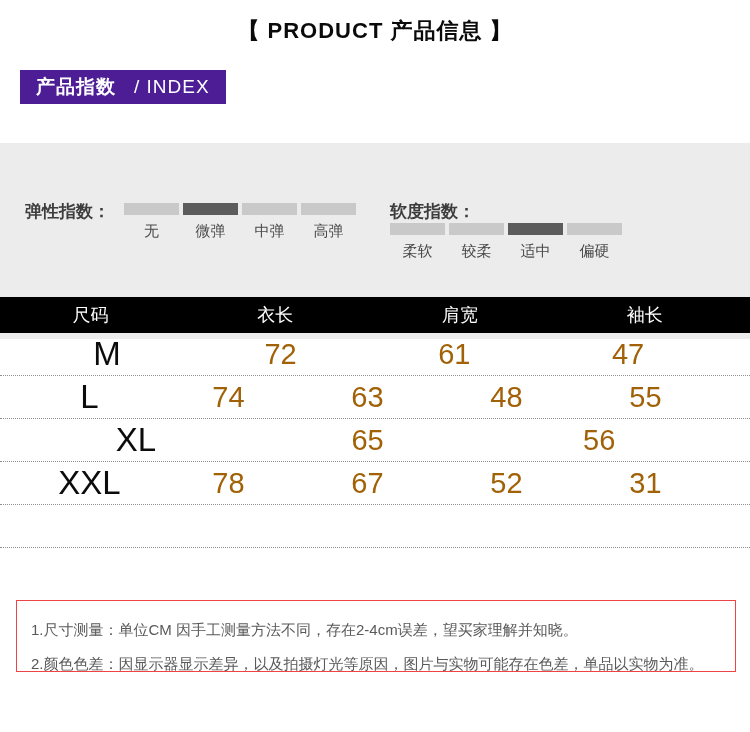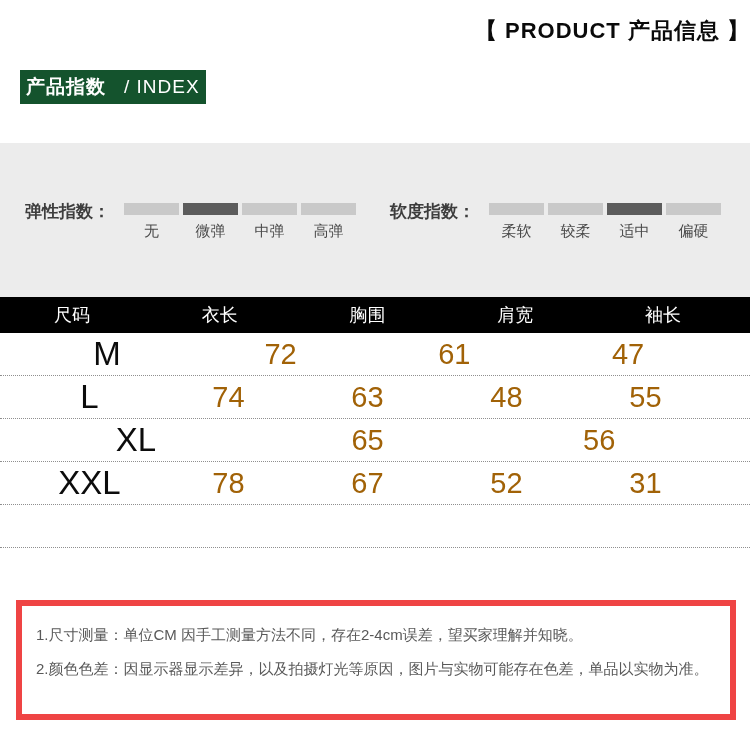--- a/index.html
+++ b/index.html
@@ -9,58 +9,58 @@
     position: relative;
     overflow: hidden;
     font-family: "Liberation Sans", sans-serif;
     color: #111111;
   }
 
   
   .page-title {
     position: absolute;
     top: 16px; left: 0; width: 750px;
-    text-align: right;
+    text-align: center;
     font-size: 22px;
     font-weight: 700;
     letter-spacing: 1px;
     color: #0a0a0a;
   }
 
   
   .index-badge {
     position: absolute;
     left: 20px; top: 70px;
     height: 34px;
-    background: #14532d;
+    background: #4c1d95;
     color: #ffffff;
     display: flex;
     align-items: center;
-    padding: 0 6px;
+    padding: 0 16px;
     font-size: 19px;
     white-space: nowrap;
   }
   .index-badge .badge-cn { font-weight: 700; letter-spacing: 1px; }
   .index-badge .badge-en { font-weight: 400; margin-left: 18px; letter-spacing: 1px; }
 
   
   .index-band {
     position: absolute;
     left: 0; top: 143px;
-    width: 750px; height: 154px;
+    width: 750px; height: 196px;
     background: #ececec;
   }
   .indicator-group {
     position: absolute;
     top: 60px;
     display: flex;
     align-items: flex-start;
   }
   .indicator-group.elasticity { left: 25px; }
-  .indicator-group.softness { left: 390px; }
+  .indicator-group.softness { left: 390px; flex-direction: column; }
   .indicator-label {
     width: 99px;
     font-size: 17px;
     font-weight: 600;
     color: #3d3d3d;
     margin-top: -3px;
     white-space: nowrap;
   }
   .levels { display: flex; gap: 4px; }
   .level { display: flex; flex-direction: column; align-items: center; width: 55px; }
@@ -94,22 +94,22 @@
     padding: 0 35px 0 20px;
     border-bottom: 1px dotted #8f8f8f;
   }
   .table-row .cell { flex: 1; text-align: center; font-size: 29px; color: #a16207; }
   .table-row .cell.size-cell { font-size: 33px; font-weight: 500; color: #0c0c0c; }
 
   
   .notes-box {
     position: absolute;
     left: 16px; top: 600px;
-    width: 720px; height: 120px;
-    border: 6px solid #ef4444;
+    width: 720px; height: 72px;
+    border: 1px solid #ef4444;
     padding: 20px 10px 0 14px;
   }
   .note-line {
     font-size: 15px;
     color: #595959;
     line-height: 17px;
     margin-bottom: 17px;
     white-space: nowrap;
   }
 </style>
@@ -169,21 +169,20 @@
     </div>
   </div>
 
 </div>
 
 <div class="size-table">
 
   <div class="table-header">
     <div class="cell">尺码</div>
     <div class="cell">衣长</div>
-    <div class="cell">胸围</div>
     <div class="cell">肩宽</div>
     <div class="cell">袖长</div>
   </div>
 
   <div class="table-row">
     <div class="cell size-cell">M</div>
     <div class="cell">72</div>
     <div class="cell">61</div>
     <div class="cell">47</div>
   </div>

